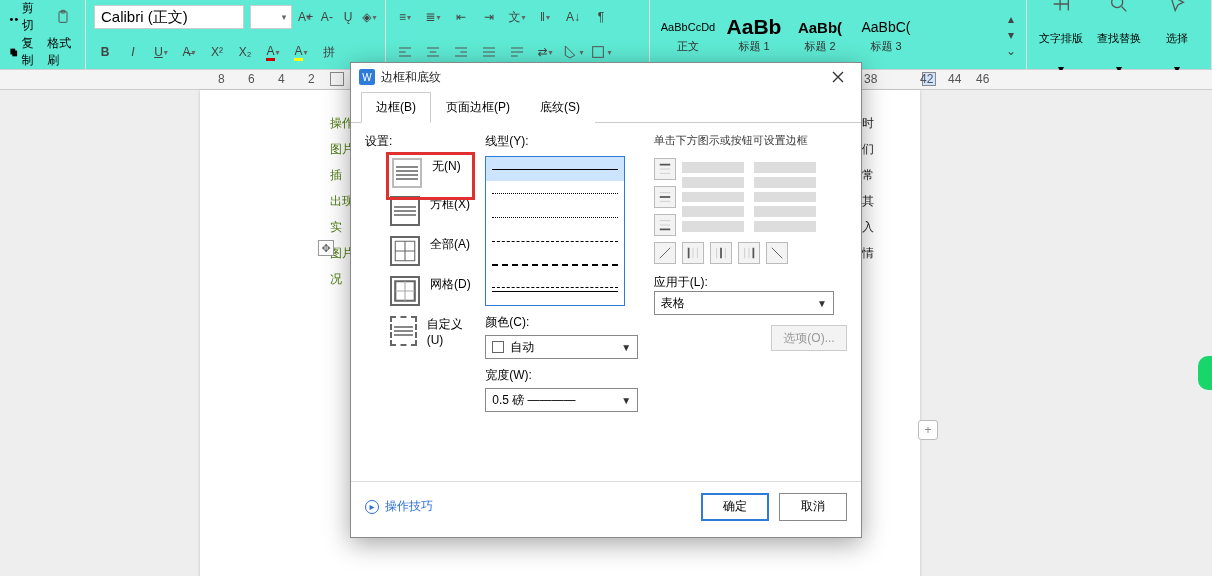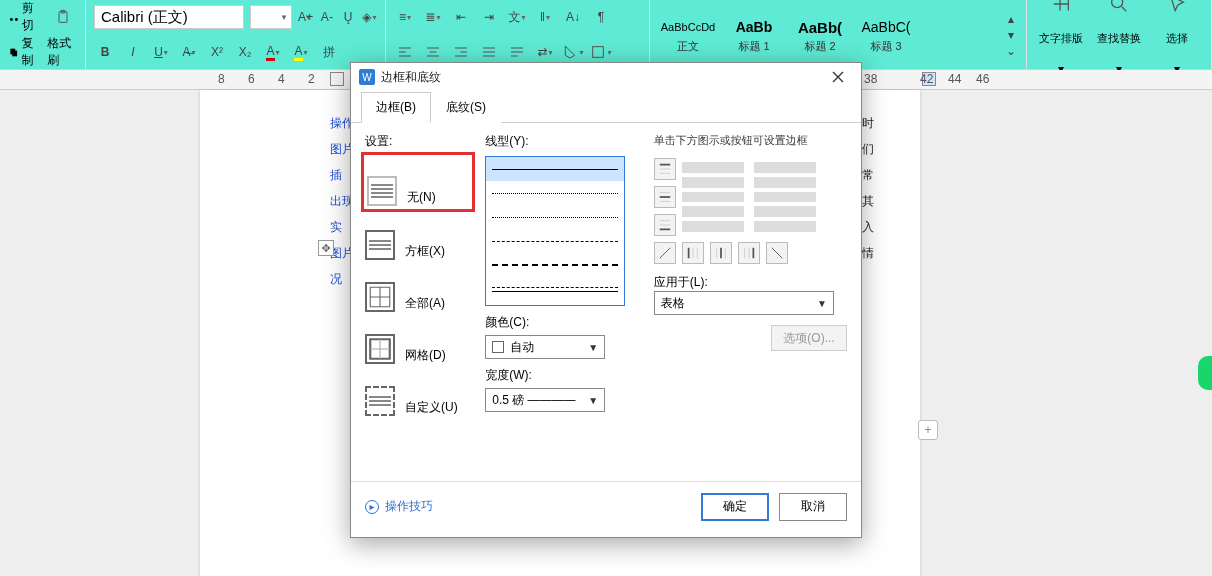--- a/index.html
+++ b/index.html
@@ -21,47 +21,47 @@
   .bigbtn{display:flex;flex-direction:column;align-items:center;justify-content:center;gap:16px;width:52px;cursor:pointer;}
   .bigbtn svg{width:22px;height:22px;stroke:#555;fill:none;stroke-width:1.4;}
   .bigbtn .t{font-size:11px;}
   
   .ruler{height:20px;background:#f4f4f4;border-bottom:1px solid #ccc;position:relative;font-size:10px;color:#555;}
   .ruler .mark{position:absolute;top:2px;}
   .ruler .ticon{position:absolute;top:2px;width:14px;height:14px;border:1px solid #888;}
   
   .canvas{position:absolute;left:0;top:90px;width:1212px;height:486px;background:#eee;}
   .page{position:absolute;left:200px;top:0;width:720px;background:#fff;min-height:600px;box-shadow:0 1px 3px rgba(0,0,0,.2);}
-  .page .txtcol{position:absolute;left:130px;top:20px;font-size:15px;color:#1d4ed8;line-height:26px;}
+  .page .txtcol{position:absolute;left:130px;top:20px;font-size:15px;color:#4d7c0f;line-height:26px;}
   .page .txtcol2{position:absolute;left:662px;top:20px;font-size:15px;color:#222;line-height:26px;text-align:right;}
   .movehandle{position:absolute;left:118px;top:150px;width:16px;height:16px;border:1px solid #999;display:flex;align-items:center;justify-content:center;font-size:11px;color:#666;cursor:move;background:#fff;}
   .plusbox{position:absolute;left:718px;top:330px;width:20px;height:20px;border:1px solid #bbb;border-radius:3px;display:flex;align-items:center;justify-content:center;color:#888;cursor:pointer;background:#fff;}
   
   .dialog{position:absolute;left:350px;top:62px;width:512px;height:476px;background:#fff;border:1px solid #888;box-shadow:0 6px 24px rgba(0,0,0,.35);}
   .dlg-title{height:28px;display:flex;align-items:center;padding:0 8px;background:#fff;}
   .dlg-title .wico{width:16px;height:16px;background:#2f7bd9;color:#fff;border-radius:2px;display:flex;align-items:center;justify-content:center;font-size:10px;margin-right:6px;}
   .dlg-title .ttl{flex:1;font-size:12px;color:#222;font-family:Liberation Mono, monospace;}
   .dlg-title .close{width:30px;height:24px;display:flex;align-items:center;justify-content:center;cursor:pointer;}
   .tabs{display:flex;border-bottom:1px solid #ccc;padding:0 10px;}
   .tab{padding:6px 14px;border:1px solid transparent;border-bottom:none;cursor:pointer;position:relative;top:1px;background:#fff;}
   .tab.active{border-color:#ccc;border-bottom:1px solid #fff;}
   .dlg-body{display:flex;padding:10px 14px;gap:14px;height:358px;}
   .col{display:flex;flex-direction:column;}
   .col .hdr{font-size:12px;margin-bottom:6px;}
-  .setting-list .opt{display:flex;align-items:flex-end;gap:10px;height:52px;cursor:pointer;}
+  .setting-list .opt{display:flex;align-items:flex-start;gap:10px;height:40px;cursor:pointer;margin-left:25px;}
   .setting-list .ico{width:30px;height:30px;border:2px solid #666;display:flex;align-items:center;justify-content:center;padding:2px;}
   .setting-list .ico.inner{flex-direction:column;gap:2px;}
   .setting-list .bar{height:2px;background:#888;width:100%;}
   .setting-list .opt.custom .ico{border-style:dashed;}
   .opt.highlight{outline:3px solid #e03030;outline-offset:1px;padding:2px;}
   .linebox{border:1px solid #2f7bd9;width:140px;height:150px;overflow-y:scroll;background:#fff;}
   .linebox .lrow{height:24px;display:flex;align-items:center;padding:0 6px;cursor:pointer;}
   .linebox .lrow.selected{background:#cde4ff;}
   .linebox .lrow .ln{flex:1;height:0;}
-  .sel{border:1px solid #888;height:24px;display:flex;align-items:center;padding:0 6px;width:120px;background:#fff;cursor:pointer;}
+  .sel{border:1px solid #888;height:24px;display:flex;align-items:center;padding:0 6px;width:153px;background:#fff;cursor:pointer;}
   .sel .dd{margin-left:auto;font-size:10px;color:#333;}
   .label{font-size:12px;margin:8px 0 4px;}
   .preview{width:200px;}
   .preview .hint{font-size:11px;color:#333;margin-bottom:10px;}
   .pbtn{width:22px;height:22px;border:1px solid #bbb;background:#f3f3f3;display:flex;align-items:center;justify-content:center;cursor:pointer;}
   .pbtn svg{width:14px;height:14px;stroke:#555;fill:none;}
   .pv-canvas{grid-column:2;grid-row:1 / span 3;border:0;display:flex;gap:10px;justify-content:center;align-items:center;}
   .pv-table{width:62px;height:70px;display:flex;flex-direction:column;gap:4px;}
   .pv-table .r{flex:1;background:#ddd;}
   .brow{display:flex;gap:6px;margin-top:6px;}
@@ -207,21 +207,21 @@
     </div>
   </div>
 
   <div class="grp" style="flex:1;flex-direction:row;align-items:center">
     <div class="style-g">
         <div class="style-sample">
           <div class="p" style="font-weight:normal;font-size:11px">AaBbCcDd</div>
           <div class="lbl">正文</div>
         </div>
         <div class="style-sample">
-          <div class="p" style="font-weight:bold;font-size:14px">AaBb</div>
+          <div class="p" style="font-weight:bold;font-size:21px">AaBb</div>
           <div class="lbl">标题 1</div>
         </div>
         <div class="style-sample">
           <div class="p" style="font-weight:bold;font-size:15px">AaBb(</div>
           <div class="lbl">标题 2</div>
         </div>
         <div class="style-sample">
           <div class="p" style="font-weight:normal;font-size:14px">AaBbC(</div>
           <div class="lbl">标题 3</div>
         </div>
@@ -305,20 +305,21 @@
     <span class="ttl">边框和底纹</span>
     <span class="close">
         <svg width="12" height="12" viewBox="0 0 12 12">
           <path d="M1 1l10 10M11 1L1 11" stroke="#333" stroke-width="1.4"></path>
         </svg>
       </span>
   </div>
 
   <div class="tabs">
     <div class="tab active">边框(B)</div>
+    <div class="tab">页面边框(P)</div>
     <div class="tab">底纹(S)</div>
   </div>
 
   <div class="dlg-body">
 
     <div class="col" style="width:110px">
       <div class="hdr">设置:</div>
       <div class="setting-list">
         <div class="opt highlight">
           <div class="ico inner" style="border-color:#bbb">

